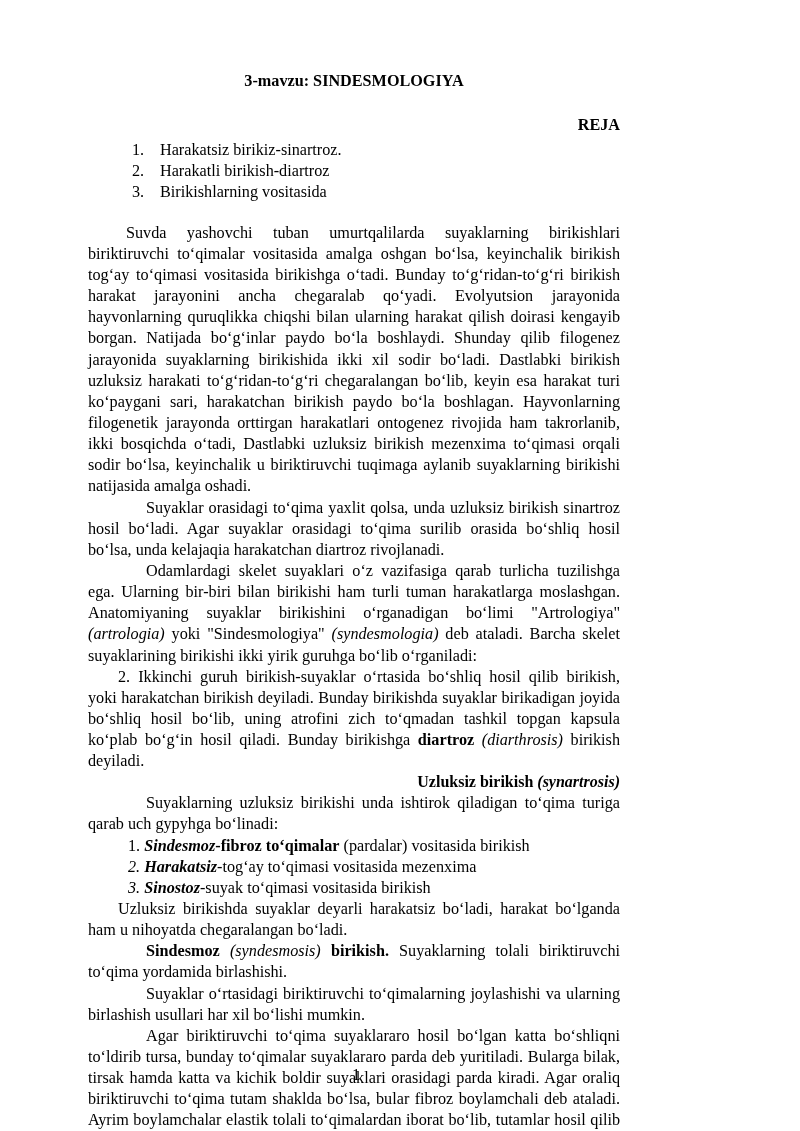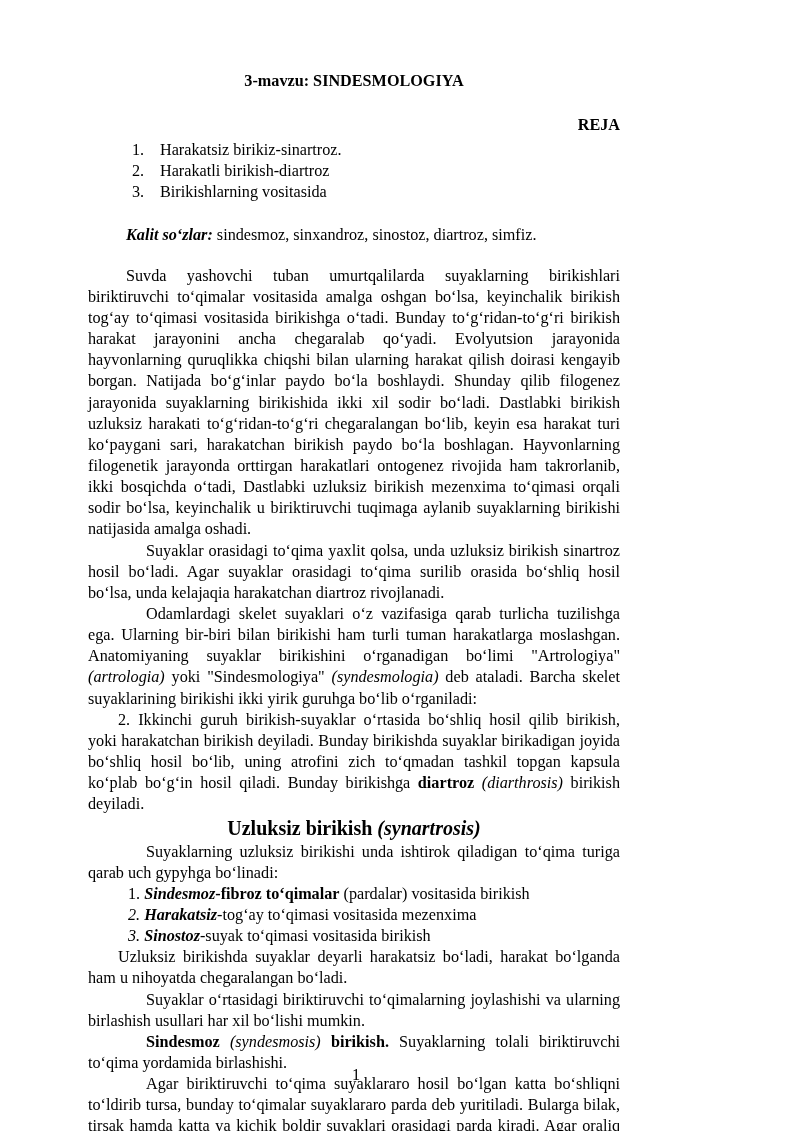--- a/index.html
+++ b/index.html
@@ -71,22 +71,22 @@
     text-indent: 38px;
     hyphens: none;
   }
   p.body-par.first-gap {
     margin-top: 20px;
   }
   p.body-par.ind-wide { text-indent: 58px; }
   p.body-par.ind-small { text-indent: 30px; }
   p.body-par.ind-list { text-indent: 40px; }
   .ctr-head {
-    text-align: center;
-    font-size: 20px;
+    text-align: right;
+    font-size: 16px;
     font-weight: bold;
     line-height: 1.305;
     margin: 0;
   }
   .ctr-head i { font-style: italic; }
   b { font-weight: bold; }
   i { }
   .bi { font-weight: bold; font-style: italic; }
   .page-number {
     position: absolute;
@@ -112,21 +112,20 @@
       <span class="num">1.</span><span>Harakatsiz birikiz-sinartroz.</span>
     </li>
     <li>
       <span class="num">2.</span><span>Harakatli birikish-diartroz</span>
     </li>
     <li>
       <span class="num">3.</span><span>Birikishlarning vositasida</span>
     </li>
   </ol>
 
-  <p class="keywords"><b>Kalit so‘zlar:</b><span> sindesmoz, sinxandroz, sinostoz, diartroz, simfiz.</span></p>
 
   <p class="body-par first-gap">Suvda yashovchi tuban umurtqalilarda suyaklarning birikishlari biriktiruvchi to‘qimalar vositasida amalga oshgan bo‘lsa, keyinchalik birikish tog‘ay to‘qimasi vositasida birikishga o‘tadi. Bunday to‘g‘ridan-to‘g‘ri birikish harakat jarayonini ancha chegaralab qo‘yadi. Evolyutsion jarayonida hayvonlarning quruqlikka chiqshi bilan ularning harakat qilish doirasi kengayib borgan. Natijada bo‘g‘inlar paydo bo‘la boshlaydi. Shunday qilib filogenez jarayonida suyaklarning birikishida ikki xil sodir bo‘ladi. Dastlabki birikish uzluksiz harakati to‘g‘ridan-to‘g‘ri chegaralangan bo‘lib, keyin esa harakat turi ko‘paygani sari, harakatchan birikish paydo bo‘la boshlagan. Hayvonlarning filogenetik jarayonda orttirgan harakatlari ontogenez rivojida ham takrorlanib, ikki bosqichda o‘tadi, Dastlabki uzluksiz birikish mezenxima to‘qimasi orqali sodir bo‘lsa, keyinchalik u biriktiruvchi tuqimaga aylanib suyaklarning birikishi natijasida amalga oshadi.</p>
 
   <p class="body-par ind-wide">Suyaklar orasidagi to‘qima yaxlit qolsa, unda uzluksiz birikish sinartroz hosil bo‘ladi. Agar suyaklar orasidagi to‘qima surilib orasida bo‘shliq hosil bo‘lsa, unda kelajaqia harakatchan diartroz rivojlanadi.</p>
 
   <p class="body-par ind-wide"><span>Odamlardagi skelet suyaklari o‘z vazifasiga qarab turlicha tuzilishga ega. Ularning bir-biri bilan birikishi ham turli tuman harakatlarga moslashgan. Anatomiyaning suyaklar birikishini o‘rganadigan bo‘limi "Artrologiya" </span><i>(artrologia)</i><span> yoki "Sindesmologiya" </span><i>(syndesmologia)</i><span> deb ataladi. Barcha skelet suyaklarining birikishi ikki yirik guruhga bo‘lib o‘rganiladi:</span></p>
 
 
   <p class="body-par ind-small"><span>2. Ikkinchi guruh birikish-suyaklar o‘rtasida bo‘shliq hosil qilib birikish, yoki harakatchan birikish deyiladi. Bunday birikishda suyaklar birikadigan joyida bo‘shliq hosil bo‘lib, uning atrofini zich to‘qmadan tashkil topgan kapsula ko‘plab bo‘g‘in hosil qiladi. Bunday birikishga </span><b>diartroz</b><i> (diarthrosis)</i><span> birikish deyiladi.</span></p>
 
@@ -135,21 +134,21 @@
   <p class="body-par ind-wide">Suyaklarning uzluksiz birikishi unda ishtirok qiladigan to‘qima turiga qarab uch gypyhga bo‘linadi:</p>
 
   <p class="body-par ind-list"><span>1. </span><span class="bi">Sindesmoz</span><b>-fibroz to‘qimalar</b><span> (pardalar) vositasida birikish</span></p>
 
   <p class="body-par ind-list"><i>2. </i><span class="bi">Harakatsiz</span><span>-tog‘ay to‘qimasi vositasida mezenxima</span></p>
 
   <p class="body-par ind-list"><i>3. </i><span class="bi">Sinostoz</span><span>-suyak to‘qimasi vositasida birikish</span></p>
 
   <p class="body-par ind-small">Uzluksiz birikishda suyaklar deyarli harakatsiz bo‘ladi, harakat bo‘lganda ham u nihoyatda chegaralangan bo‘ladi.</p>
 
+  <p class="body-par ind-wide"><b>Sindesmoz </b><i>(syndesmosis)</i><b> birikish.</b><span> Suyaklarning tolali biriktiruvchi to‘qima yordamida birlashishi.</span></p>
+
   <p class="body-par ind-wide">Suyaklar o‘rtasidagi biriktiruvchi to‘qimalarning joylashishi va ularning birlashish usullari har xil bo‘lishi mumkin.</p>
-
-  <p class="body-par ind-wide"><b>Sindesmoz </b><i>(syndesmosis)</i><b> birikish.</b><span> Suyaklarning tolali biriktiruvchi to‘qima yordamida birlashishi.</span></p>
 
   <p class="body-par ind-wide">Agar biriktiruvchi to‘qima suyaklararo hosil bo‘lgan katta bo‘shliqni to‘ldirib tursa, bunday to‘qimalar suyaklararo parda  deb yuritiladi. Bularga bilak, tirsak hamda katta va kichik boldir suyaklari orasidagi parda kiradi. Agar oraliq biriktiruvchi to‘qima tutam shaklda bo‘lsa, bular fibroz boylamchali deb ataladi. Ayrim boylamchalar elastik tolali to‘qimalardan iborat bo‘lib, tutamlar hosil qilib joylashadi va sariq boylamlar deb yuritiladi. Bosh skeletining ayrim suyaklari bir-biri bilan uchli o‘tkir o‘simtalar yordamida nihoyatda zich va mustaxdam tutashib</p>
 
   <div class="page-number">1</div>
 
 </div>
 
 </body></html>

